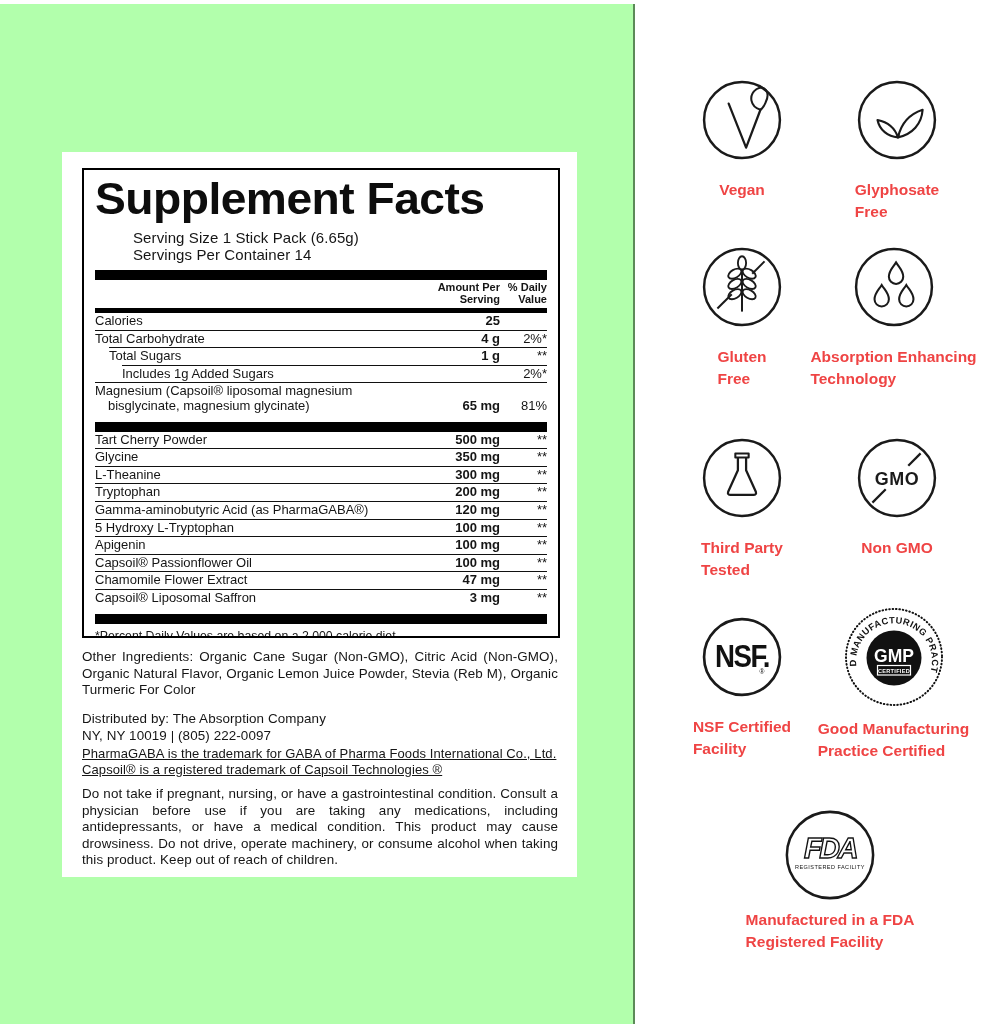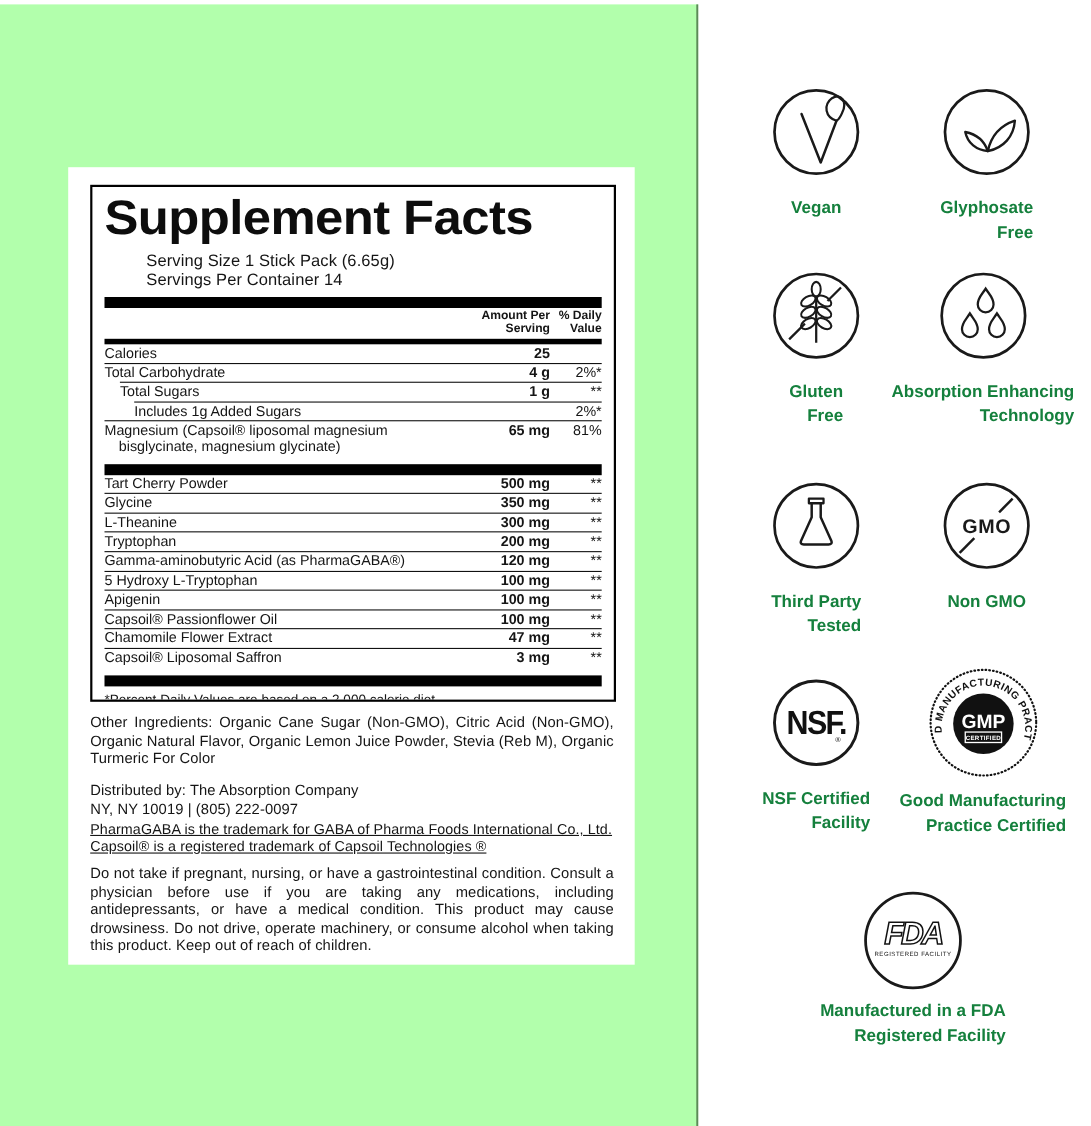--- a/index.html
+++ b/index.html
@@ -17,21 +17,21 @@
     border:2px solid #000;padding:4px 11px 8px;overflow:hidden;background:#fff;}
   .f-title{font-size:44px;font-weight:bold;line-height:46px;letter-spacing:-0.5px;
     white-space:nowrap;transform:scaleX(1.05);transform-origin:left center;margin-top:2px;color:#0d0d0d;}
   .f-serving{font-size:15px;line-height:17px;margin-top:7px;letter-spacing:0.1px;margin-left:38px;}
   .bar{background:#000;height:10px;margin-top:7px;}
   .bar.mid{height:5px;margin-top:0;}
   .f-header{display:flex;align-items:flex-end;padding:2px 0 3px;font-size:11px;font-weight:bold;line-height:11.5px;}
   .f-header .sp{flex:1;}
   .amtcol{width:72px;text-align:right;white-space:pre-line;}
   .dvcol{width:47px;text-align:right;white-space:pre-line;}
-  .rows .nrow{display:flex;align-items:flex-start;border-top:1px solid #111;padding:1px 0;
+  .rows .nrow{display:flex;align-items:flex-end;border-top:1px solid #111;padding:1px 0;
     font-size:13px;line-height:14.6px;}
   .rows .nrow:first-child{border-top:none;}
   .nrow .nm{flex:1;padding-right:6px;}
   .nrow .am{width:72px;text-align:right;white-space:nowrap;font-weight:bold;}
   .nrow .dv{width:47px;text-align:right;white-space:nowrap;}
   .nrow.ind1{margin-left:14px;}
   .nrow.ind2{margin-left:27px;}
   .nm.hang{padding-left:13px;text-indent:-13px;}
   .f-foot{font-size:12.3px;line-height:14.5px;margin-top:5px;}
 
@@ -39,21 +39,21 @@
   .block{position:absolute;left:20px;width:476px;font-size:13.4px;line-height:16.6px;letter-spacing:0.1px;}
   #other-ingredients{top:497px;text-align:justify;}
   #distributed{top:559px;white-space:pre-line;}
   #trademarks{top:594px;font-size:13px;line-height:16px;text-decoration:underline;}
   #warning{top:634px;text-align:justify;}
 
   
   .right-panel{position:absolute;left:635px;top:0;width:357px;height:1024px;background:#fff;}
   .badge{position:absolute;display:flex;flex-direction:column;align-items:center;}
   .badge .blabel{margin-top:18px;font-size:15.5px;line-height:22px;font-weight:600;
-    text-align:right;white-space:pre-line;color:#15803d;}
+    text-align:left;white-space:pre-line;color:#ef4444;}
   .badge.gmp .blabel{margin-top:11px;}
   .badge.fda .blabel{margin-top:8px;}
   svg text{font-family:"Liberation Sans","DejaVu Sans",sans-serif;}
 </style>
 </head>
 <body>
 
 <div class="green-panel">
   <div class="label-card">
 

